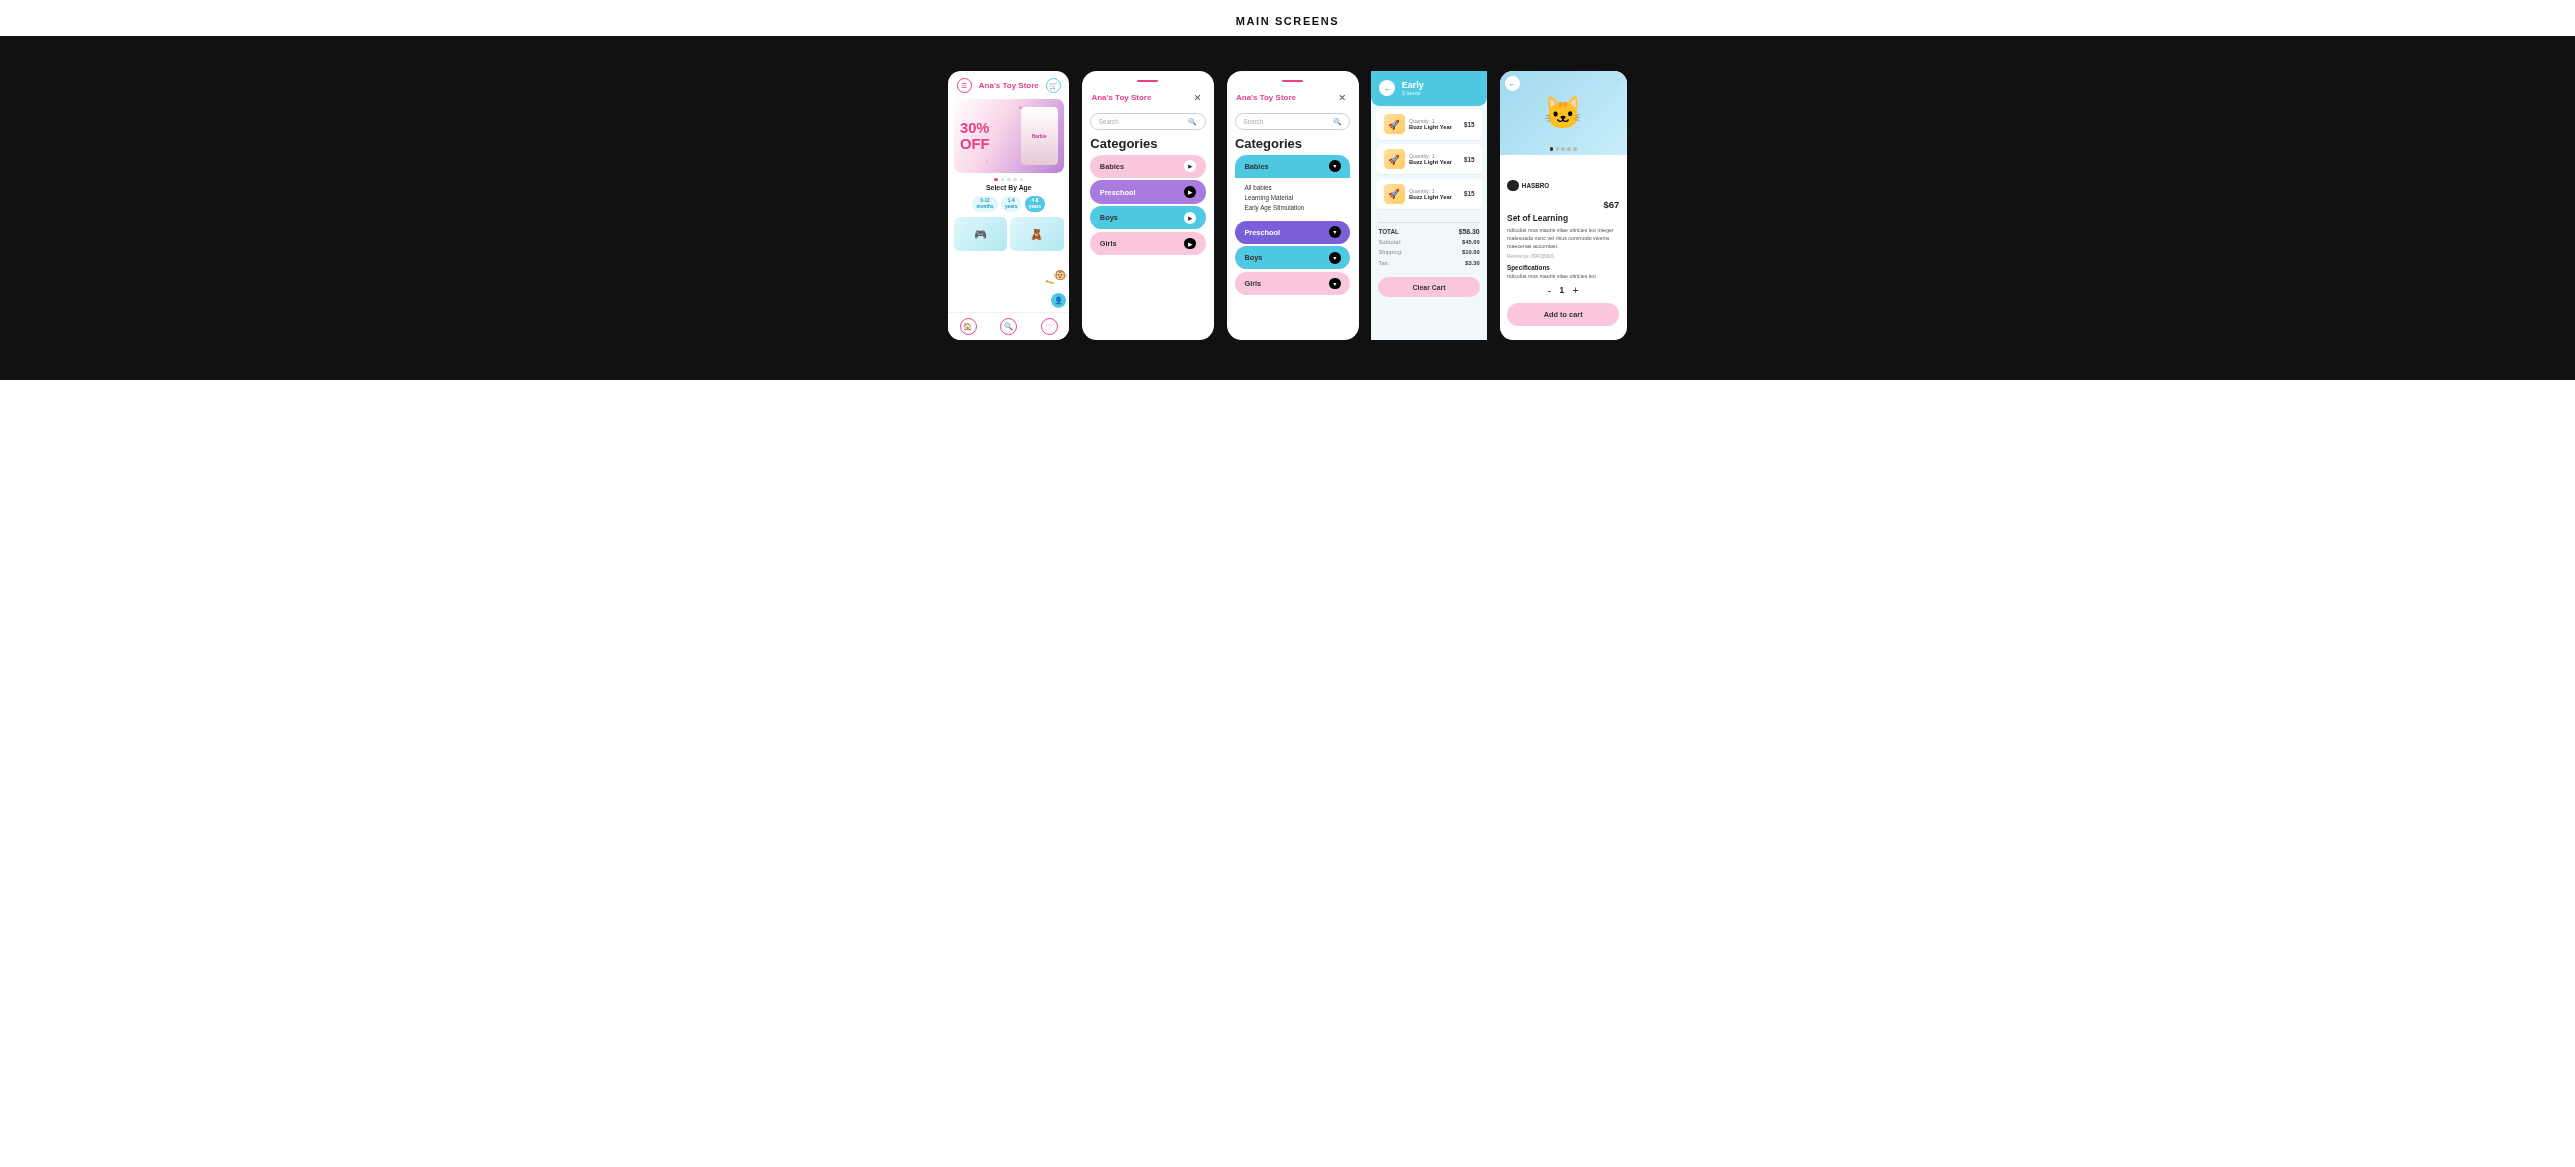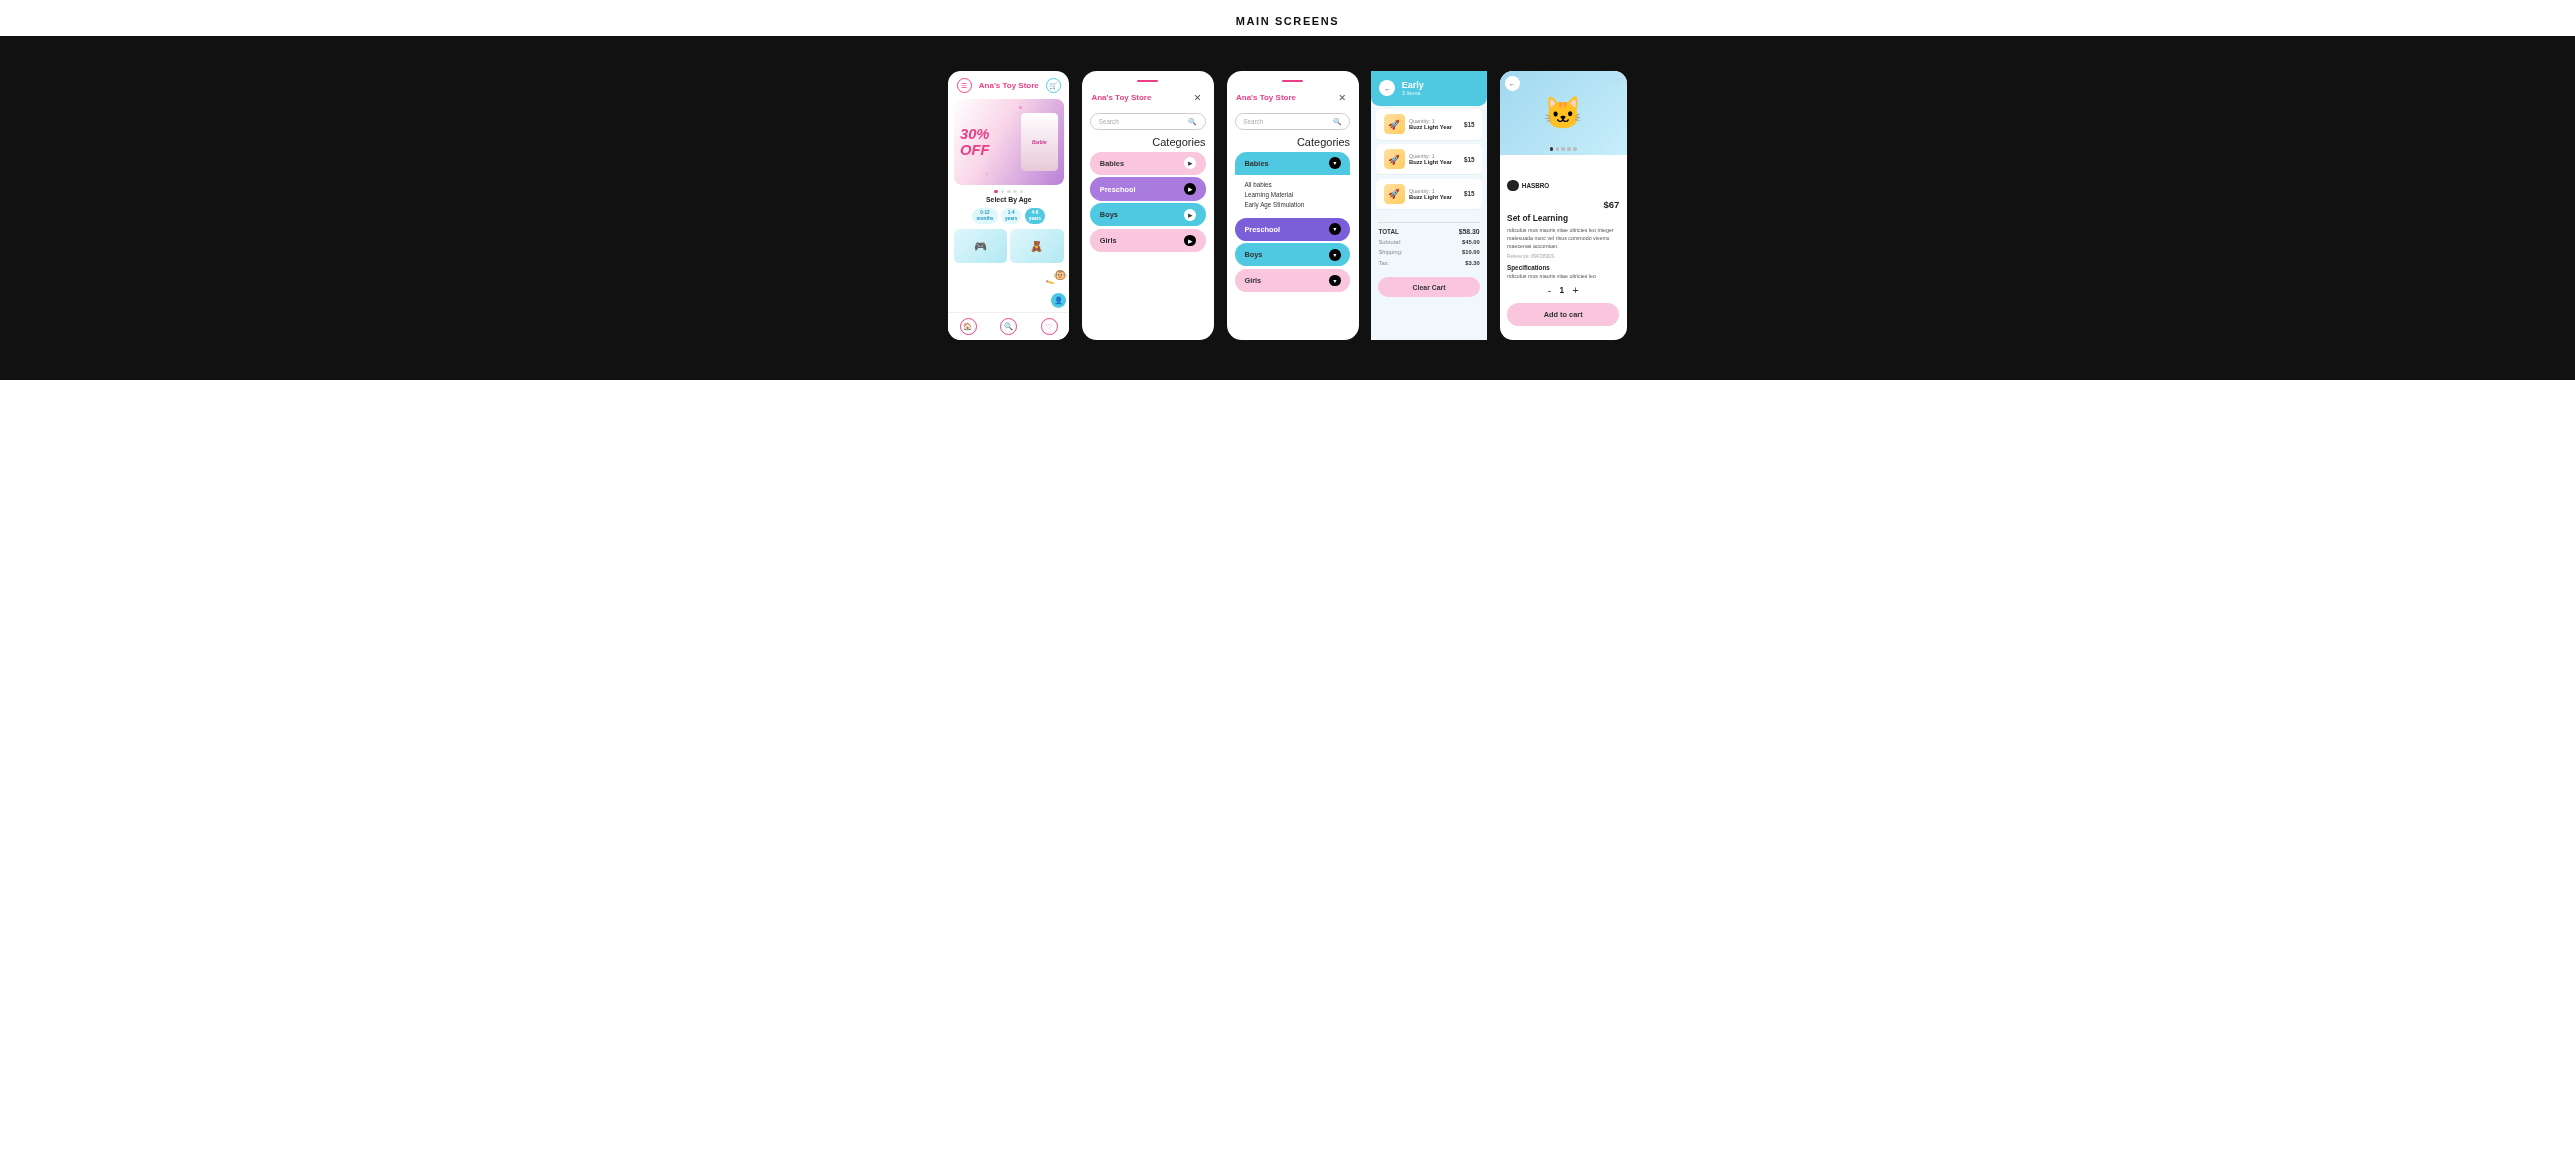--- a/index.html
+++ b/index.html
@@ -81,28 +81,27 @@
       border-radius: 50%;
       display: flex; align-items: center; justify-content: center;
       color: #4ec9e1;
       font-size: 6.9px;
     }
 
     .screen1-banner {
       background: linear-gradient(120deg, #fff 0%, #f9d6e8 40%, #b97fd8 100%);
       margin: 3.2px 5.3px;
       border-radius: 7.4px;
-      height: 86px;
+      height: 74px;
       display: flex;
       align-items: center;
       justify-content: space-between;
       padding: 6.3px 6.3px;
       position: relative;
       overflow: hidden;
-      font-style: italic;
     }
 
     .banner-text-big {
       font-size: 14.8px;
       font-weight: 900;
       color: #e83f87;
       line-height: 1.1;
     }
 
     .banner-barbie-img {
@@ -229,25 +228,24 @@
     .search-text {
       font-size: 6.3px;
       color: #aaa;
     }
 
     .search-icon {
       color: #555; font-size: 6.9px;
     }
 
     .categories-title {
-      font-weight: 400;
-      font-size: 11px;
+      font-weight: 700;
+      font-size: 13px;
       color: #222;
       margin: 5.3px 8.4px 4.2px 8.4px;
-      text-align: right;
     }
 
     .cat-btn {
       margin: 2.6px 8.4px;
       border-radius: 11.6px;
       padding: 5.8px 9.5px;
       display: flex; align-items: center; justify-content: space-between;
       font-weight: 700;
       font-size: 7.4px;
       cursor: pointer;

